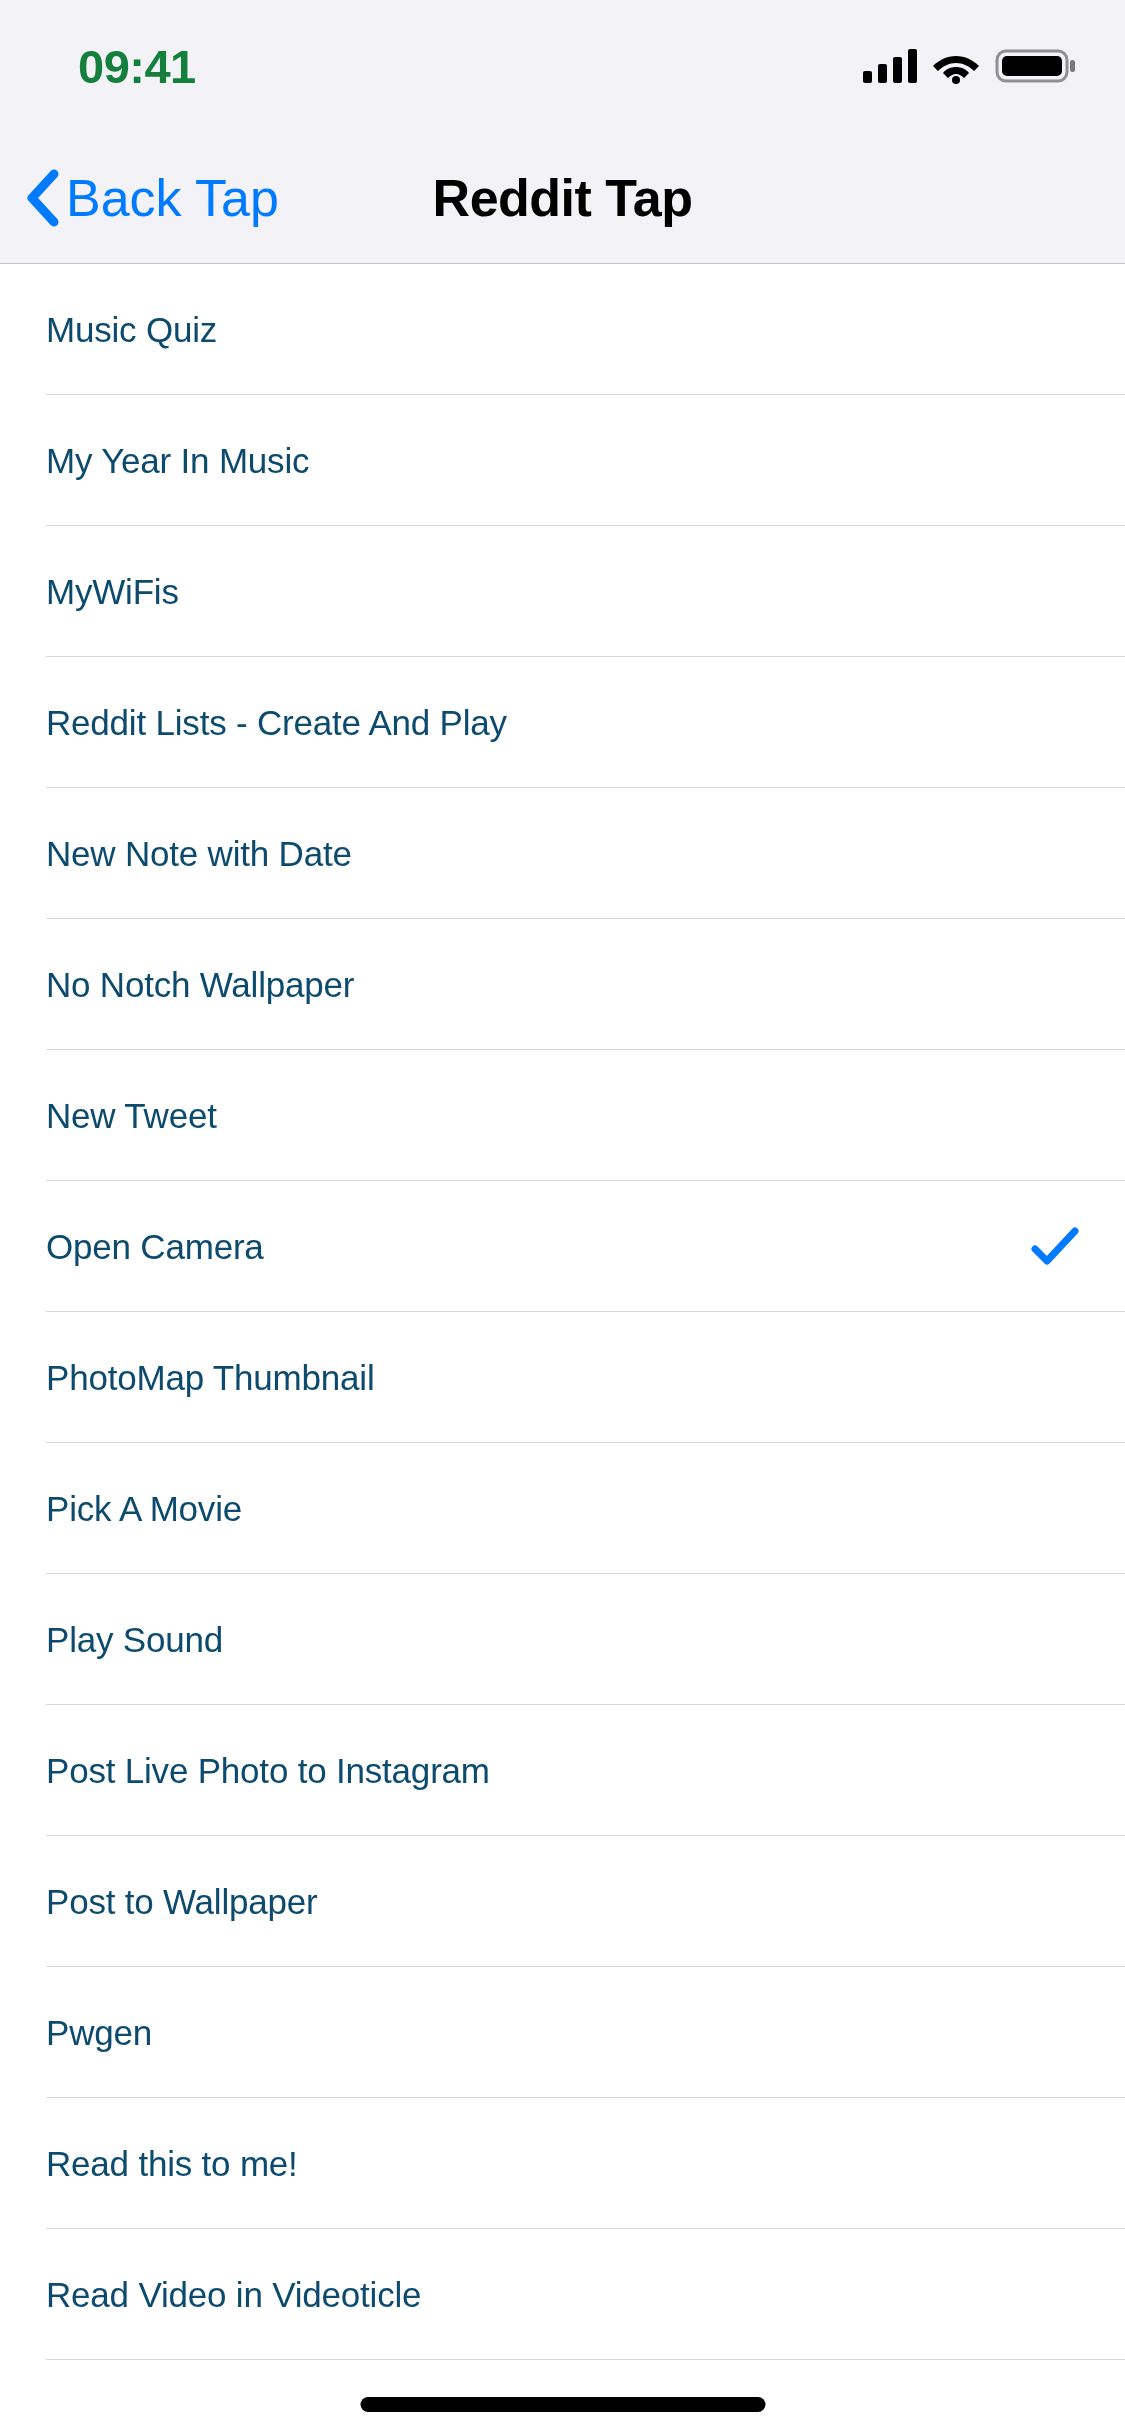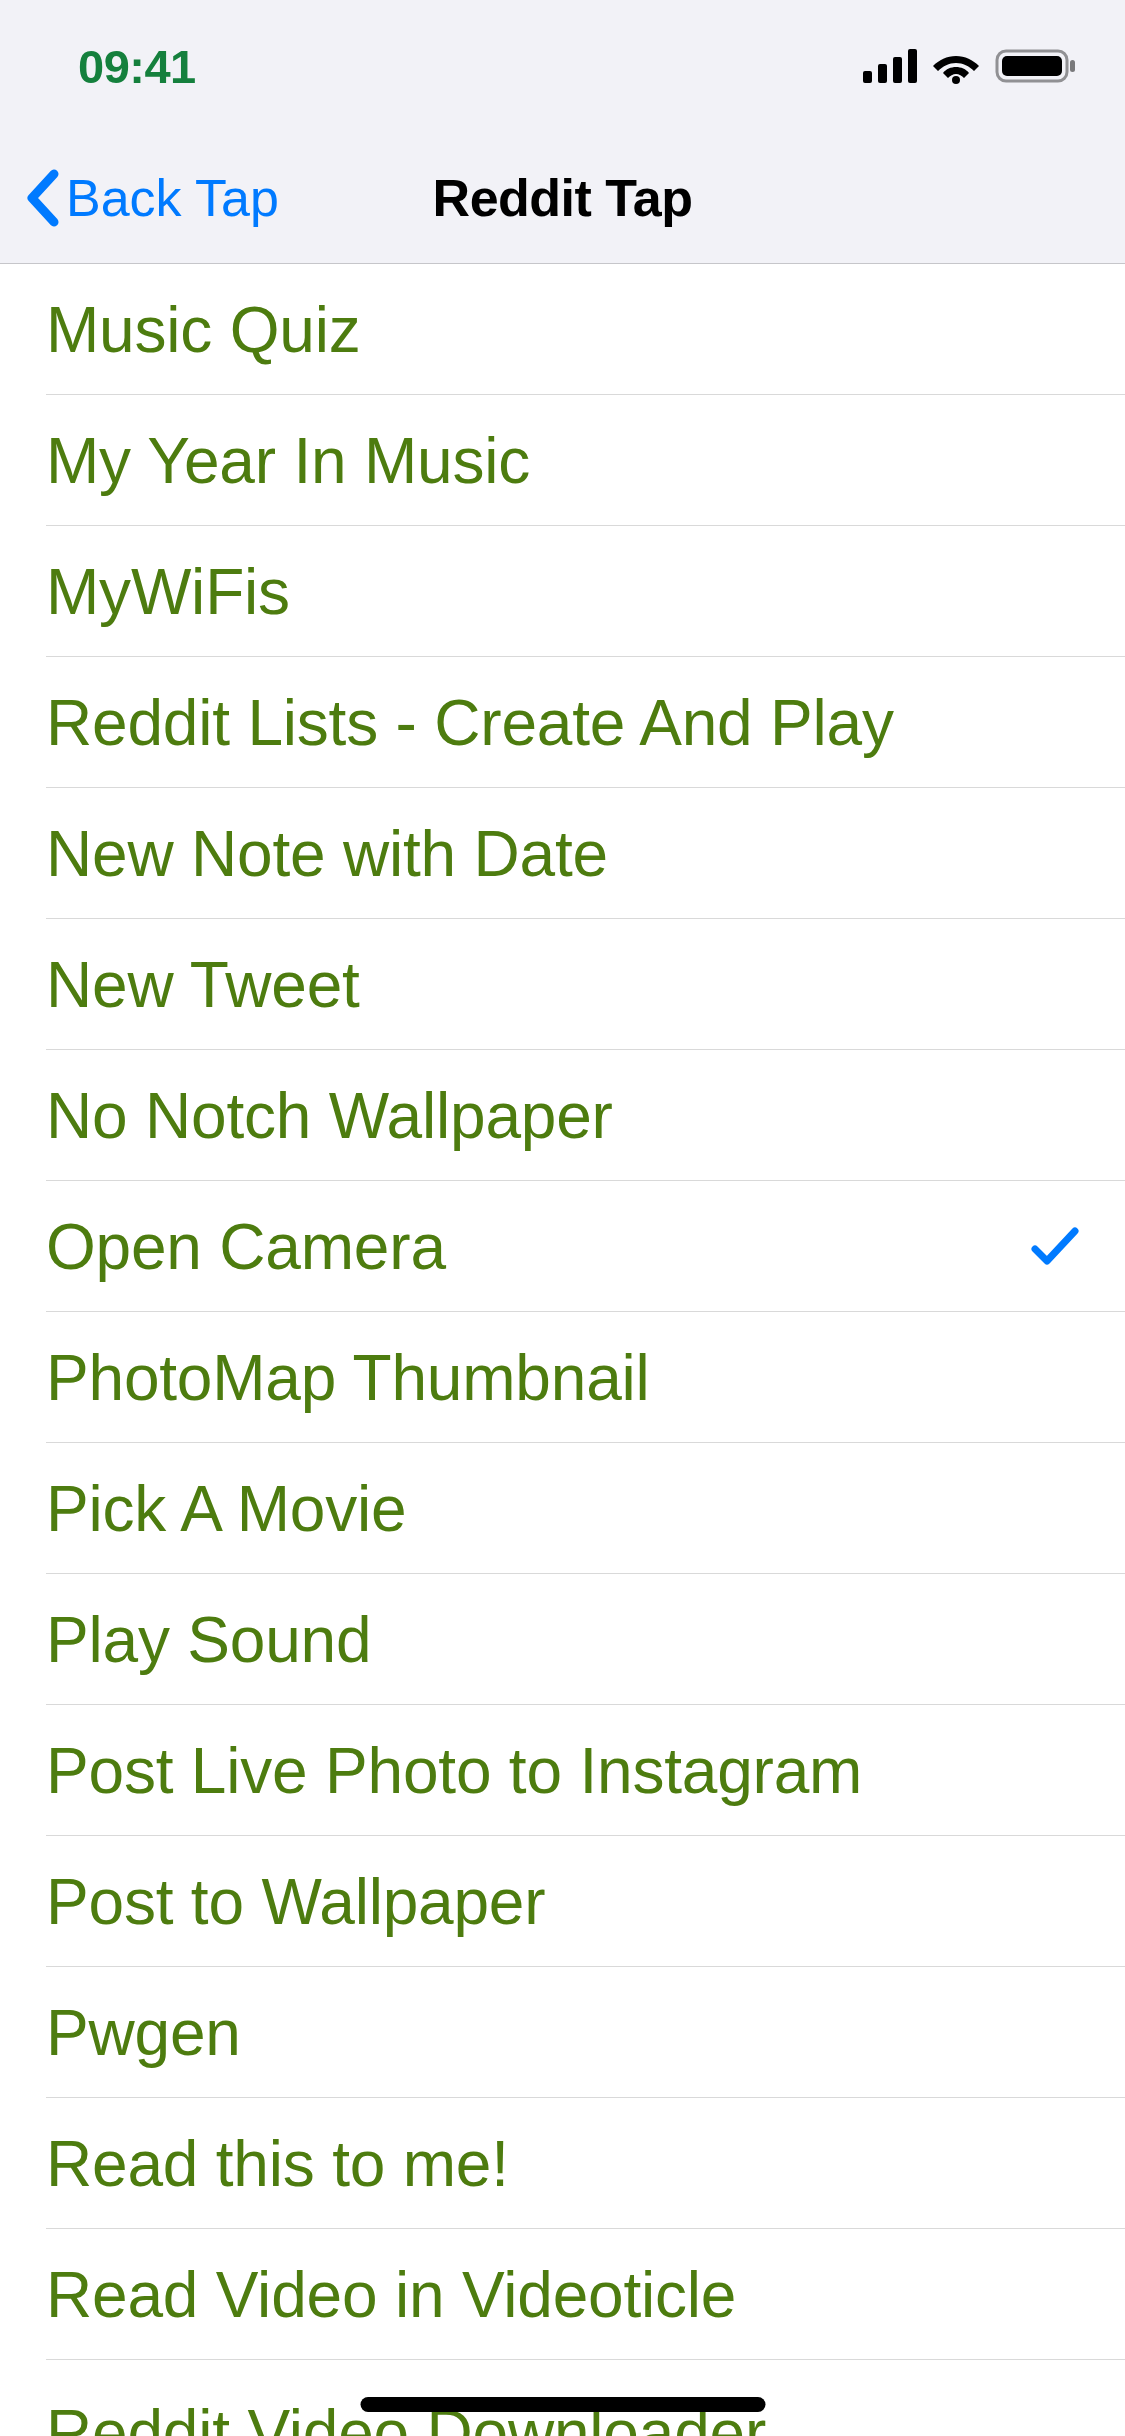--- a/index.html
+++ b/index.html
@@ -87,23 +87,23 @@
     .list-item::after {
       content: "";
       position: absolute;
       left: 46px;
       right: 0;
       bottom: 0;
       height: 1px;
       background: rgba(0,0,0,0.15);
     }
     .list-item-label {
-      font-size: 64px;
+      font-size: 35px;
       font-weight: 400;
-      color: #4d7c0f;
+      color: #0c4a6e;
       letter-spacing: -0.2px;
     }
     .checkmark {
       color: #007aff;
       display: flex;
       align-items: center;
     }
     .checkmark svg {
       display: block;
     }
@@ -182,24 +182,24 @@
     <div class="list-item">
       <span class="list-item-label">MyWiFis</span>
     </div>
     <div class="list-item">
       <span class="list-item-label">Reddit Lists - Create And Play</span>
     </div>
     <div class="list-item">
       <span class="list-item-label">New Note with Date</span>
     </div>
     <div class="list-item">
+      <span class="list-item-label">No Notch Wallpaper</span>
+    </div>
+    <div class="list-item">
       <span class="list-item-label">New Tweet</span>
-    </div>
-    <div class="list-item">
-      <span class="list-item-label">No Notch Wallpaper</span>
     </div>
     <div class="list-item">
       <span class="list-item-label">Open Camera</span>
       <span class="checkmark">
         <svg width="48" height="44" viewBox="0 0 48 44">
           <polyline points="4,24 16,36 44,6" stroke="#007aff" stroke-width="7" fill="none" stroke-linecap="round" stroke-linejoin="round"></polyline>
         </svg>
       </span>
     </div>
     <div class="list-item">

